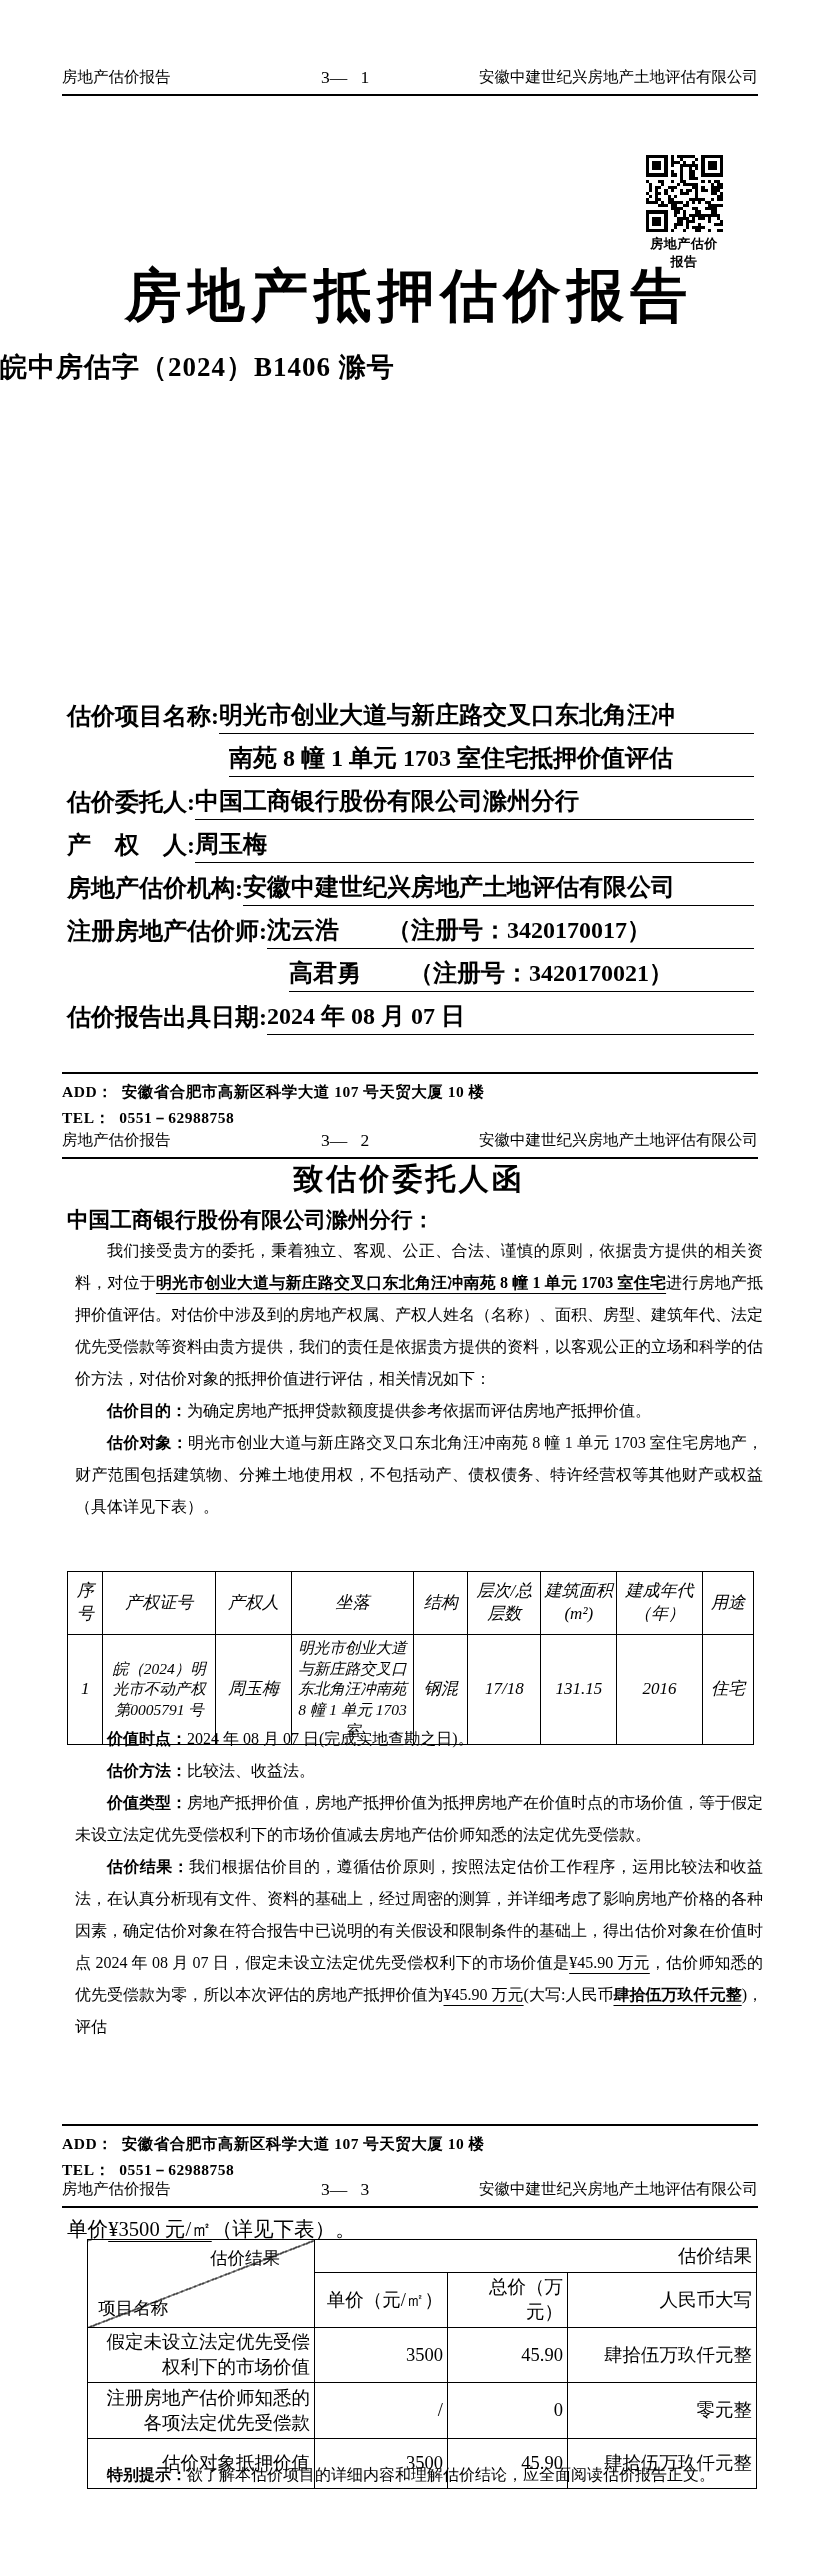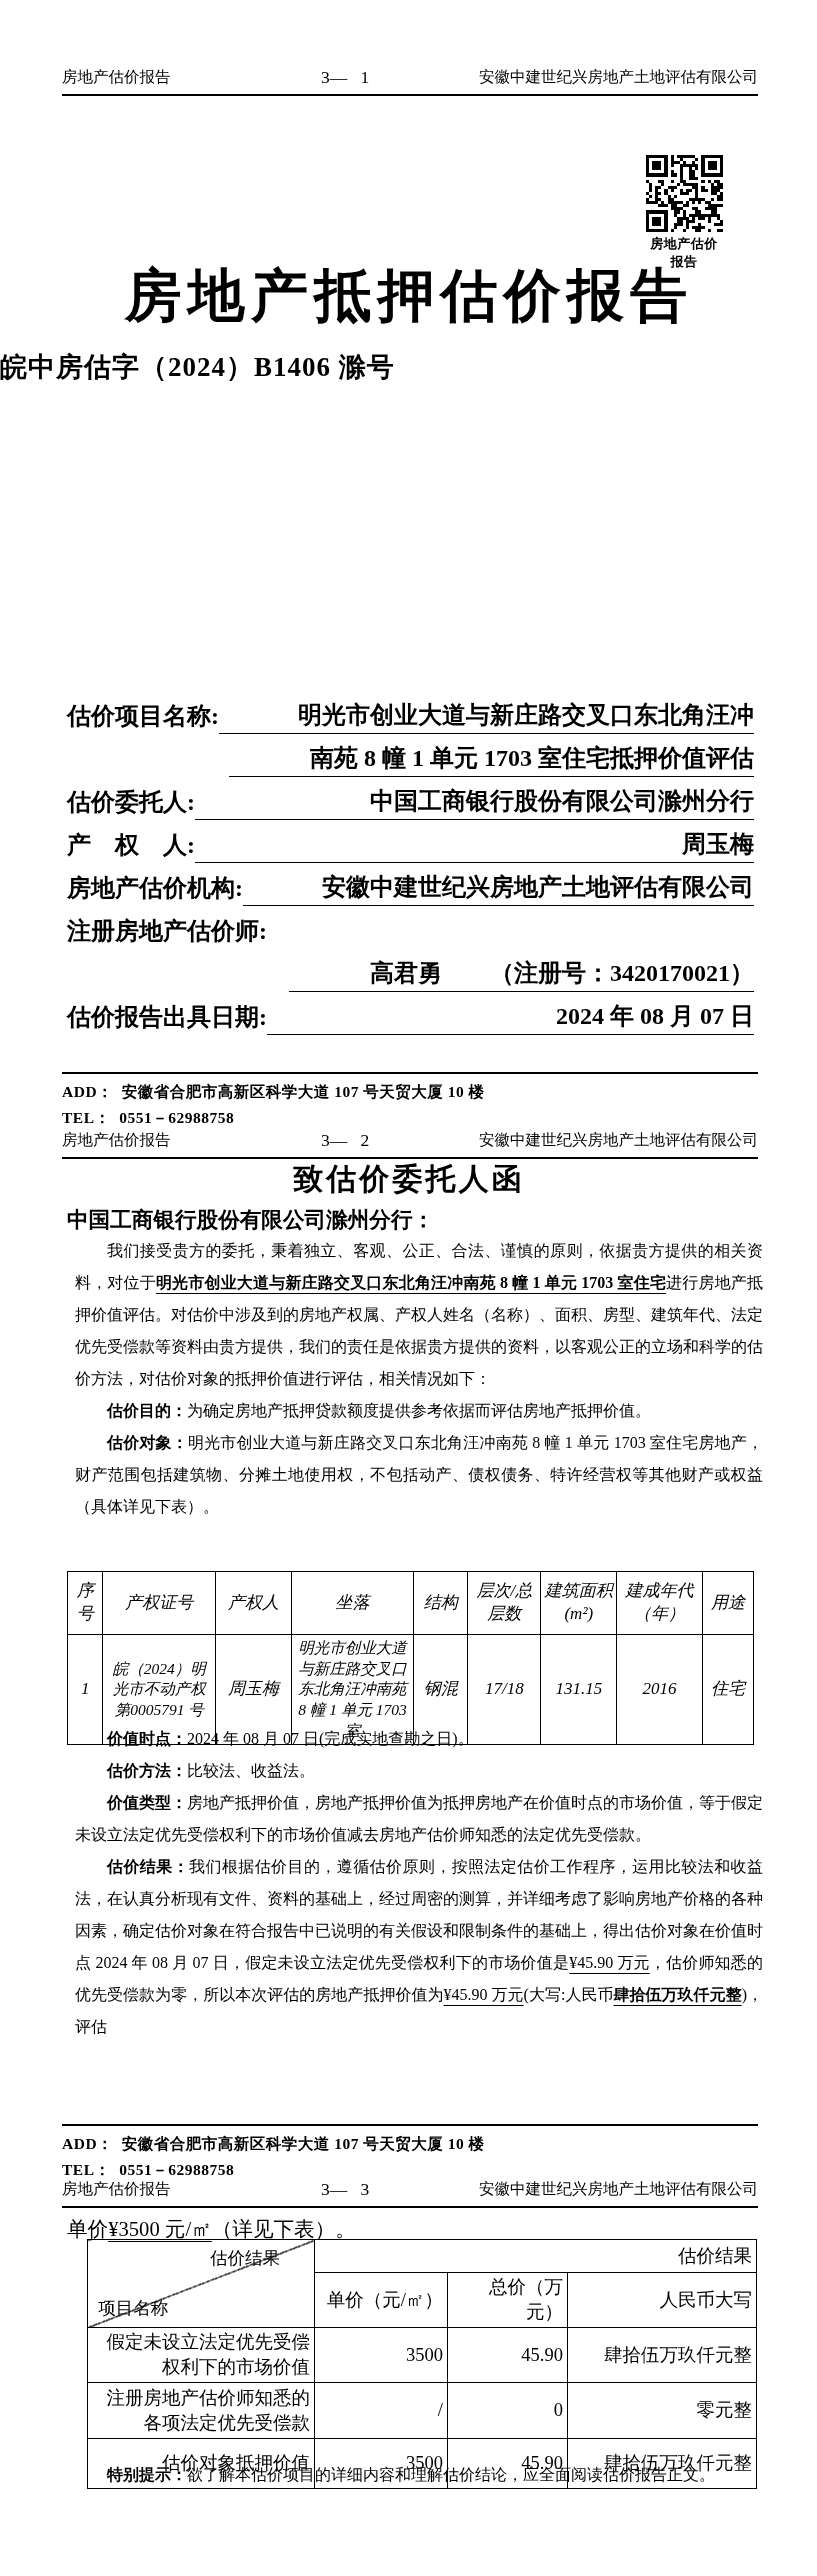--- a/index.html
+++ b/index.html
@@ -20,21 +20,21 @@
   .title{position:absolute;top:258px;left:0;width:100%;text-align:center;
          font-size:57px;font-weight:bold;letter-spacing:6.2px;margin:0;}
   .doc-no{position:absolute;top:349px;left:0;width:100%;text-align:left;
           font-size:27px;font-weight:bold;letter-spacing:1px;}
   .qr-wrap{position:absolute;top:155px;left:644px;width:80px;text-align:center;}
   .qr-wrap svg{width:77px;height:77px;display:block;margin:0 auto;background:#fff;}
   .qr-caption{margin-top:3.1px;font-size:13px;font-weight:bold;letter-spacing:0.5px;}
   .cover{position:absolute;top:691px;left:67px;width:687px;font-size:24px;}
   .cover-row{height:43px;display:flex;align-items:flex-end;}
   .cover-label{font-weight:bold;white-space:pre;padding-bottom:2.1px;}
-  .cover-value{flex:1;text-align:right;border-bottom:1.5px solid #000;white-space:pre;
+  .cover-value{flex:1;text-align:left;border-bottom:1.5px solid #000;white-space:pre;
                padding-bottom:2px;font-weight:bold;}
   .sp315{width:162px;} .sp430{width:222px;}
 
   
   .letter-title{position:absolute;top:1159px;left:0;width:100%;text-align:center;
                 font-size:30px;font-weight:bold;letter-spacing:3.1px;}
   .salutation{position:absolute;top:1205px;left:67px;font-size:21.6px;font-weight:bold;}
   .body-block{position:absolute;left:75px;width:688px;font-size:16px;line-height:32px;text-align:justify;}
   .body-block p{margin:0;text-indent:2em;}
   .blockA{top:1235px;} .blockB{top:1723px;} .notice{top:2459px;}
@@ -315,20 +315,21 @@
     <div class="cover-row">
       <span class="cover-label">产　权　人:</span>
       <span class="cover-value">周玉梅</span>
     </div>
     <div class="cover-row">
       <span class="cover-label">房地产估价机构:</span>
       <span class="cover-value">安徽中建世纪兴房地产土地评估有限公司</span>
     </div>
     <div class="cover-row">
       <span class="cover-label">注册房地产估价师:</span>
+      <span class="cover-value">沈云浩　　（注册号：3420170017）</span>
     </div>
     <div class="cover-row">
       <span class="sp430"></span>
       <span class="cover-value">高君勇　　（注册号：3420170021）</span>
     </div>
     <div class="cover-row">
       <span class="cover-label">估价报告出具日期:</span>
       <span class="cover-value">2024 年 08 月 07 日</span>
     </div>
   </div>

